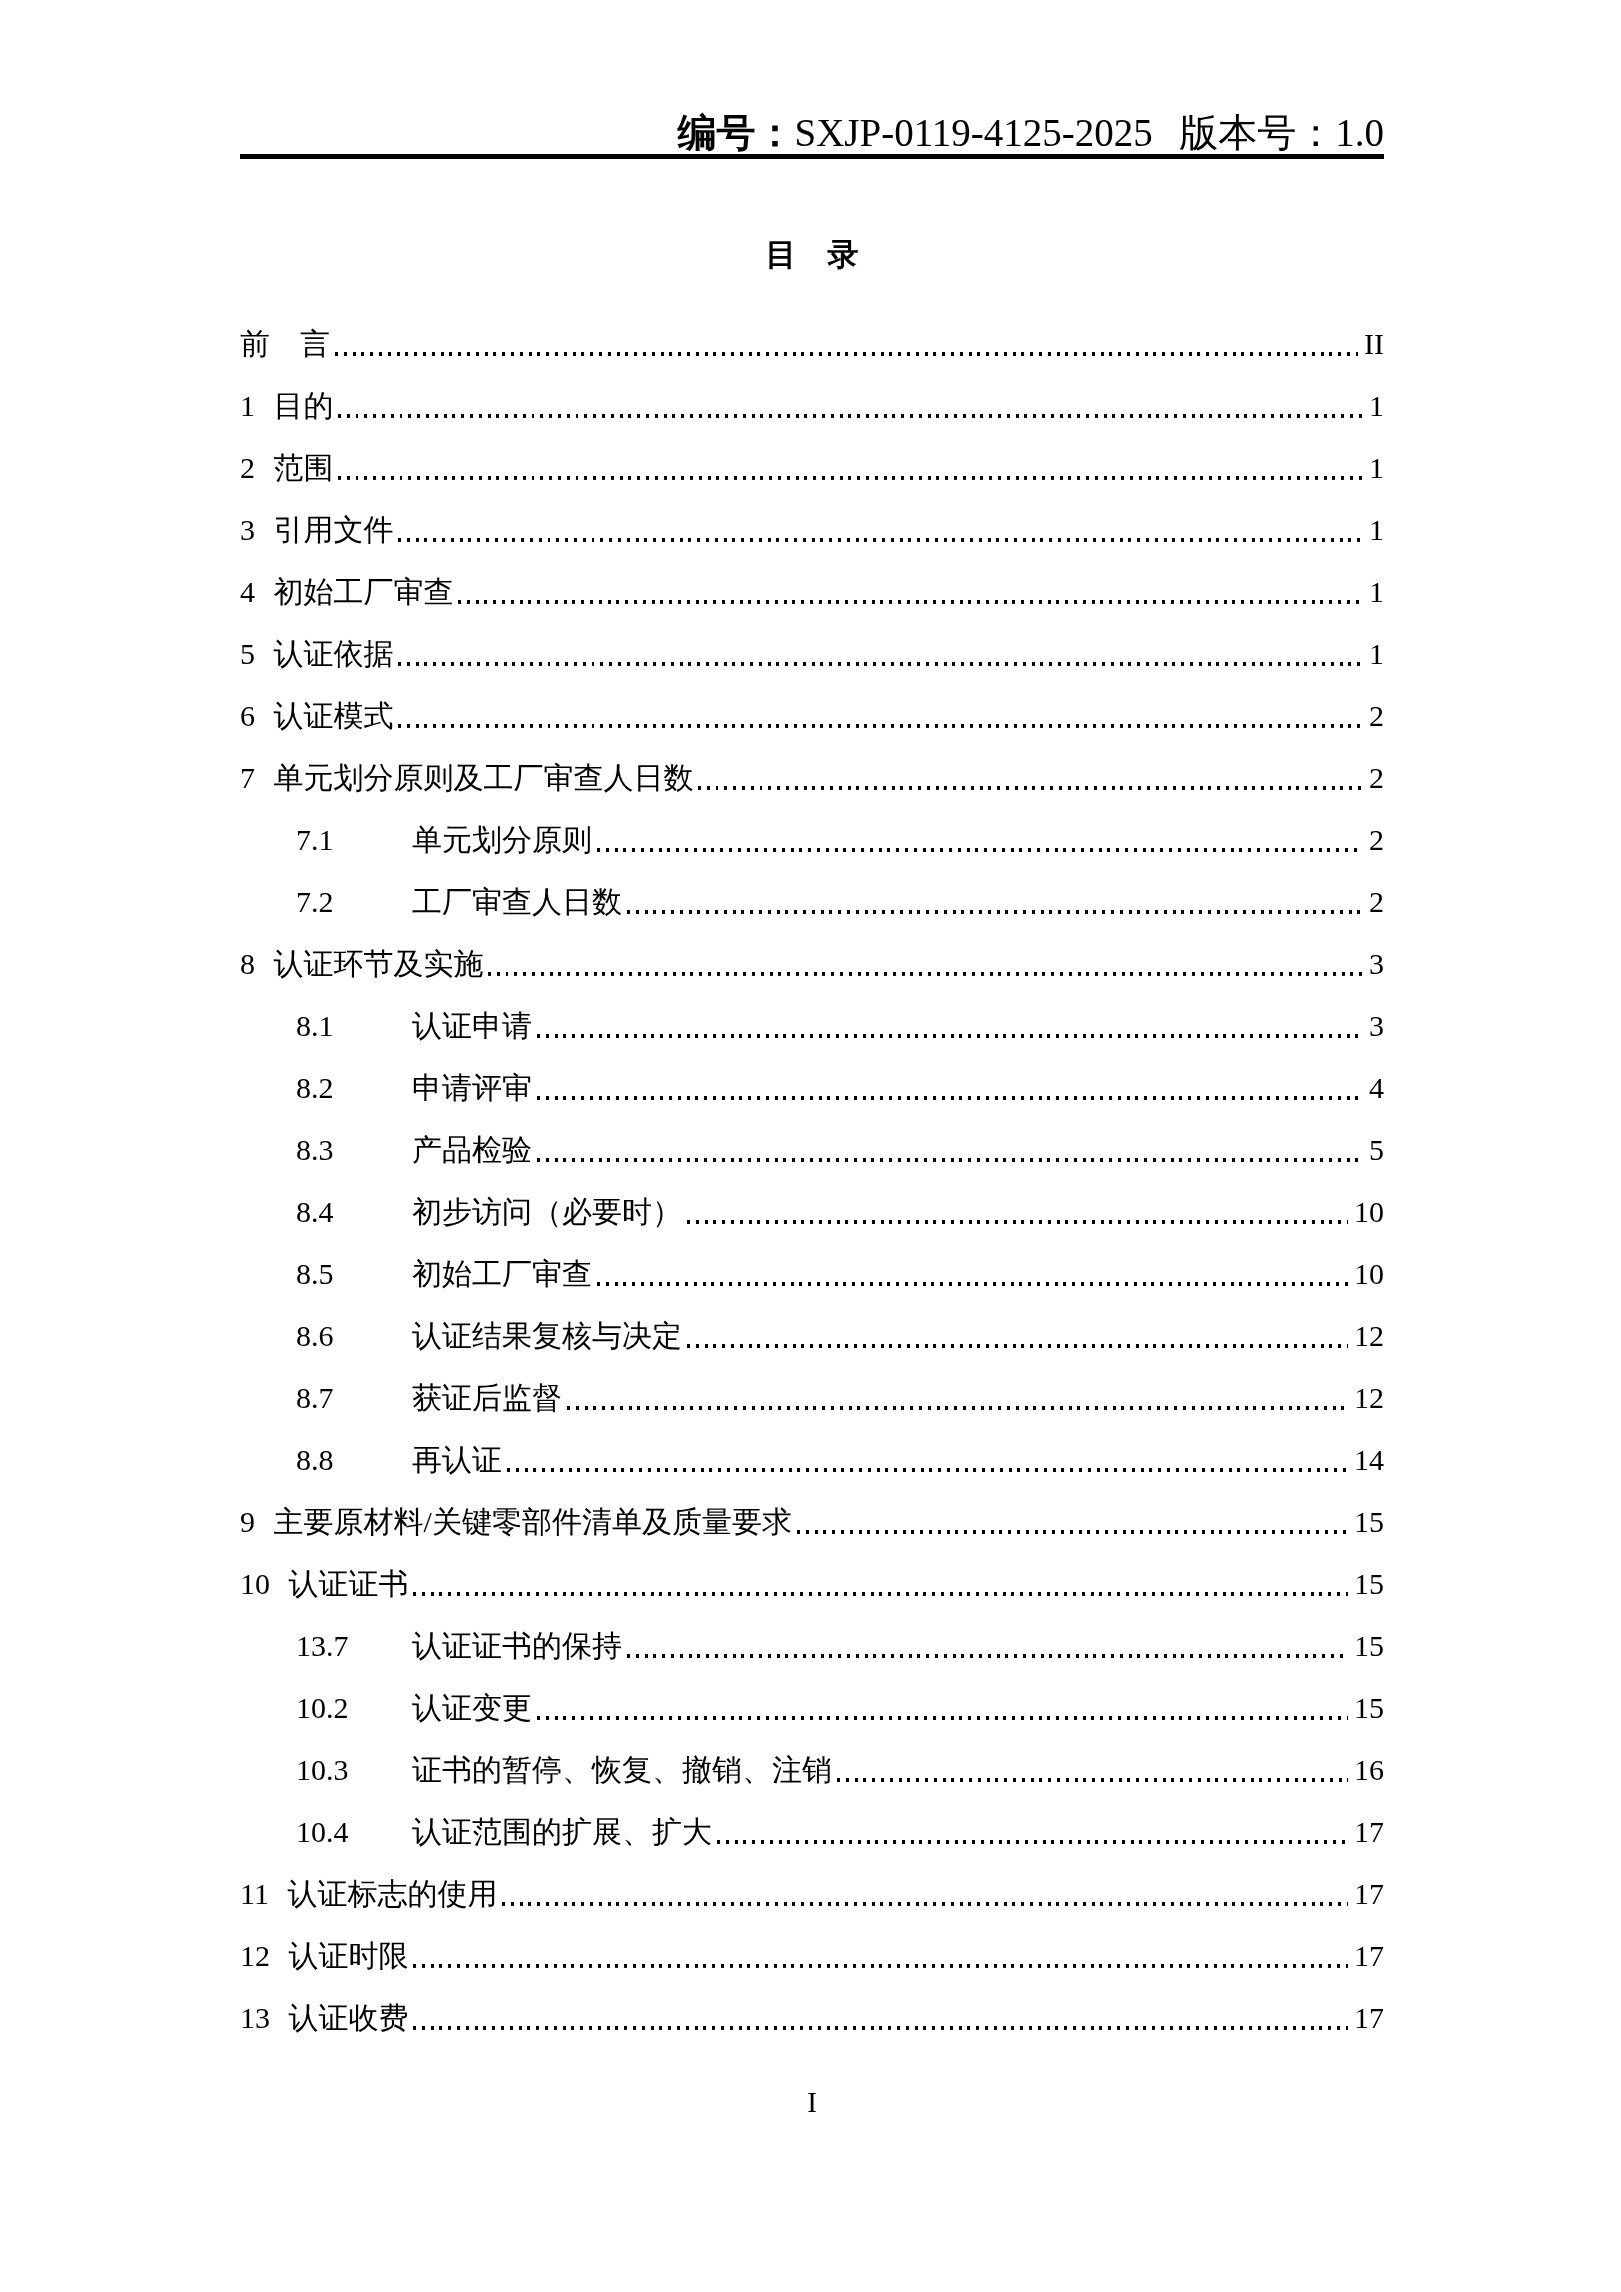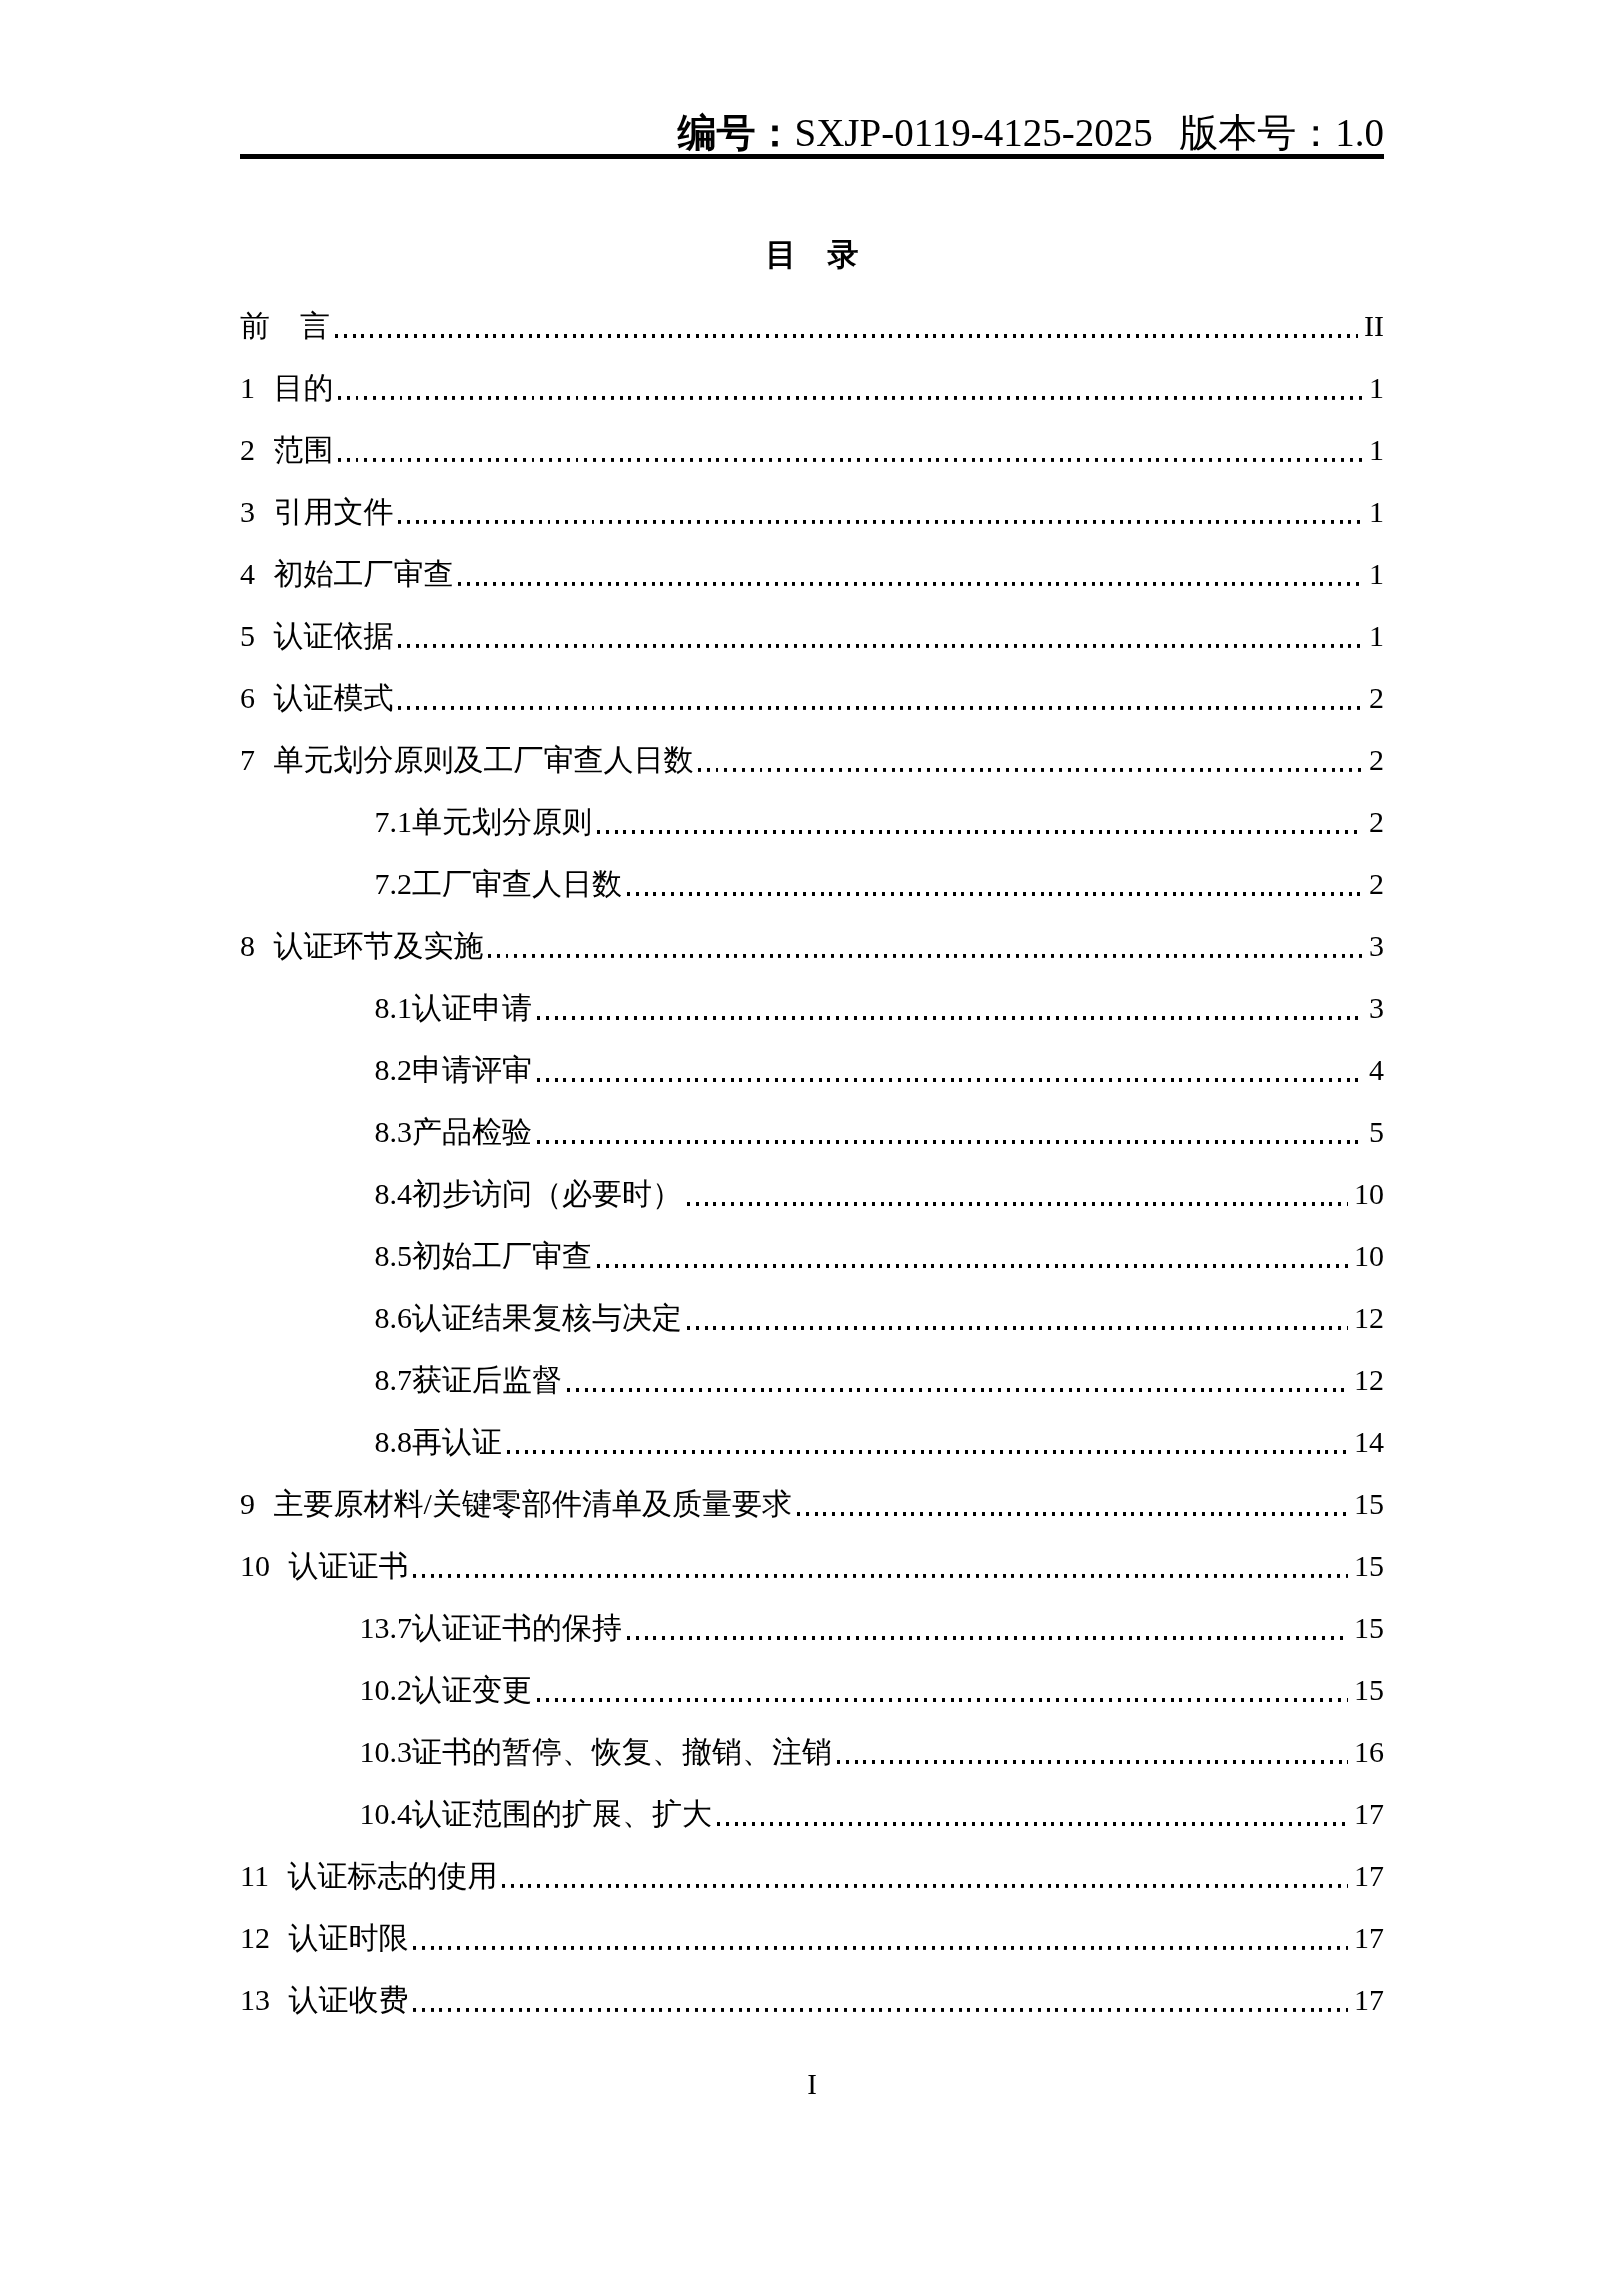--- a/index.html
+++ b/index.html
@@ -37,31 +37,31 @@
   
   .doc-title {
     margin-top: 73px;
     text-align: center;
     font-size: 31px;
     font-weight: bold;
     line-height: 45px;
   }
   
   .toc-list {
-    margin-top: 31px;
+    margin-top: 49px;
   }
   .toc-row {
     display: flex;
     height: 62px;
     font-size: 30px;
     line-height: 36px;
     align-items: flex-start;
     white-space: nowrap;
   }
-  .toc-row.sub { padding-left: 56px; text-align: right; }
+  .toc-row.sub { padding-left: 56px; }
   .toc-num { flex: none; margin-right: 18.6px; }
   .toc-row.sub .toc-num { width: 116px; margin-right: 0; }
   .toc-text { flex: none; }
   .toc-leader {
     flex: 1 1 auto;
     height: 3.9px;
     align-self: flex-start;
     margin: 26.5px 5.9px 0 4.9px;
     background-image: repeating-linear-gradient(to right, #000000 0 2.9px, transparent 2.9px 8.8px);
     background-position: left bottom;

